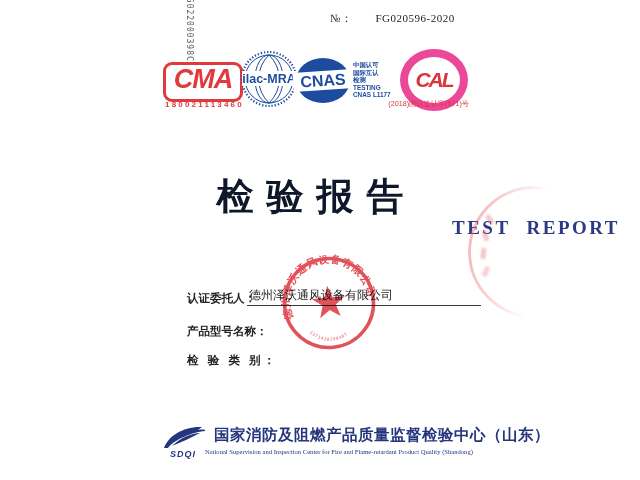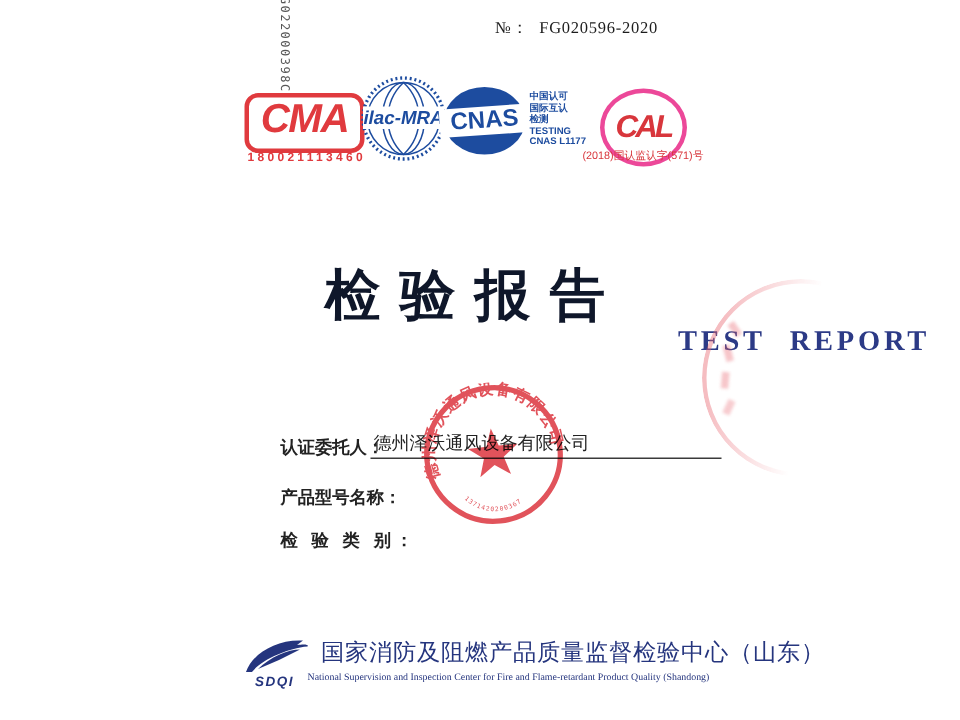--- a/index.html
+++ b/index.html
@@ -4,21 +4,21 @@
 <style>
   html,body{margin:0;padding:0;}
   body{
     width:640px;height:480px;position:relative;background:#ffffff;overflow:hidden;
     font-family:"Liberation Serif","DejaVu Serif",serif;
   }
   .abs{position:absolute;}
 
   
   .report-no{top:11px;left:330px;font-size:11px;color:#1c1c1c;letter-spacing:.5px;}
-  .report-no .num{margin-left:7px;}
+  .report-no .num{margin-left:23px;}
 
   
   .side-code{
     top:46px;left:128px;width:90px;height:12px;
     font-family:"DejaVu Sans Mono",monospace;font-size:8px;color:#555;
     transform:rotate(90deg);transform-origin:60px 6px;letter-spacing:1px;white-space:nowrap;
   }
 
   
   .cma-box{
@@ -28,42 +28,42 @@
   .cma-text{
     font-family:"Liberation Sans","DejaVu Sans",sans-serif;font-weight:bold;font-style:italic;
     font-size:27px;color:#e03a3e;letter-spacing:-1px;transform:translateY(-3px);
   }
   .cma-number{
     top:100px;left:165px;width:74px;text-align:center;
     font-family:"Liberation Sans","DejaVu Sans",sans-serif;
     font-size:8px;color:#e03a3e;letter-spacing:2.2px;font-weight:bold;white-space:nowrap;
   }
 
-  .ilac{top:50px;left:240px;width:58px;height:58px;font-style:italic;}
+  .ilac{top:50px;left:240px;width:58px;height:58px;}
   .ilac svg{display:block;}
 
   .cnas-ellipse{
     top:58px;left:296px;width:54px;height:45px;border-radius:50%;
     background:#1d4c9f;display:flex;align-items:center;justify-content:center;
   }
   .cnas-band{
     position:absolute;left:-3px;right:-3px;top:13px;height:19px;background:#fff;
     transform:rotate(-4deg);display:flex;align-items:center;justify-content:center;
   }
   .cnas-band span{
     font-family:"Liberation Sans","DejaVu Sans",sans-serif;font-weight:bold;
     font-size:16px;color:#1d4c9f;letter-spacing:0px;
   }
   .cnas-side{
     top:61px;left:353px;font-family:"Liberation Sans","DejaVu Sans",sans-serif;
     font-size:6.4px;line-height:7.6px;color:#1d4c9f;font-weight:bold;white-space:nowrap;
   }
 
   .cal-ellipse{
-    top:59px;left:400px;width:52px;height:46px;border:3px solid #ec4899;border-radius:50%;
+    top:49px;left:400px;width:52px;height:46px;border:8px solid #ec4899;border-radius:50%;
     display:flex;align-items:center;justify-content:center;
   }
   .cal-text{
     font-family:"Liberation Sans","DejaVu Sans",sans-serif;font-weight:bold;font-style:italic;
     font-size:21px;color:#d8363c;letter-spacing:-2px;
   }
   .cal-caption{
     top:99px;left:385px;width:84px;text-align:right;font-size:7.2px;color:#d8363c;
     font-family:"Liberation Sans","DejaVu Sans",sans-serif;white-space:nowrap;
   }
@@ -111,21 +111,21 @@
   .mark.m4{left:10px;top:80px;width:10px;height:5px;transform:rotate(115deg);}
 
   
   .footer-logo{top:424px;left:162px;width:46px;height:28px;}
   .footer-logo-text{
     top:449px;left:170px;font-family:"Liberation Sans","DejaVu Sans",sans-serif;
     font-weight:bold;font-style:italic;font-size:9px;color:#25357e;letter-spacing:1px;
   }
   .footer-zh{
     top:425px;left:214px;font-family:"Liberation Sans","DejaVu Sans",sans-serif;
-    font-size:15.5px;font-weight:normal;color:#25357e;letter-spacing:.5px;white-space:nowrap;
+    font-size:15.5px;font-weight:bold;color:#25357e;letter-spacing:.5px;white-space:nowrap;
   }
   .footer-en{
     top:448px;left:205px;width:255px;text-align:center;
     font-size:6.6px;color:#25357e;white-space:nowrap;
   }
 </style>
 </head>
 <body>
 
 <div class="abs report-no">

